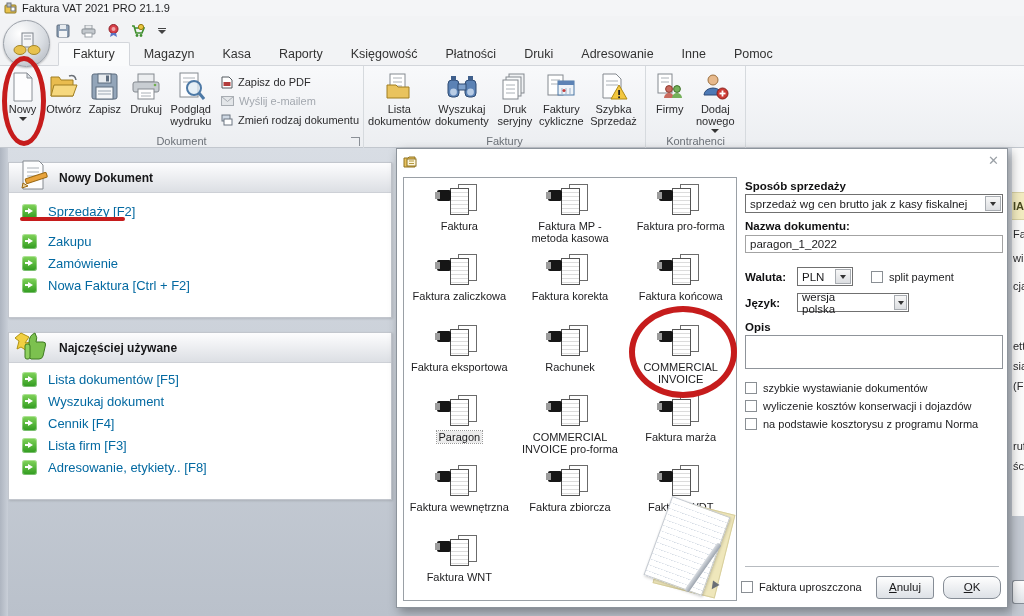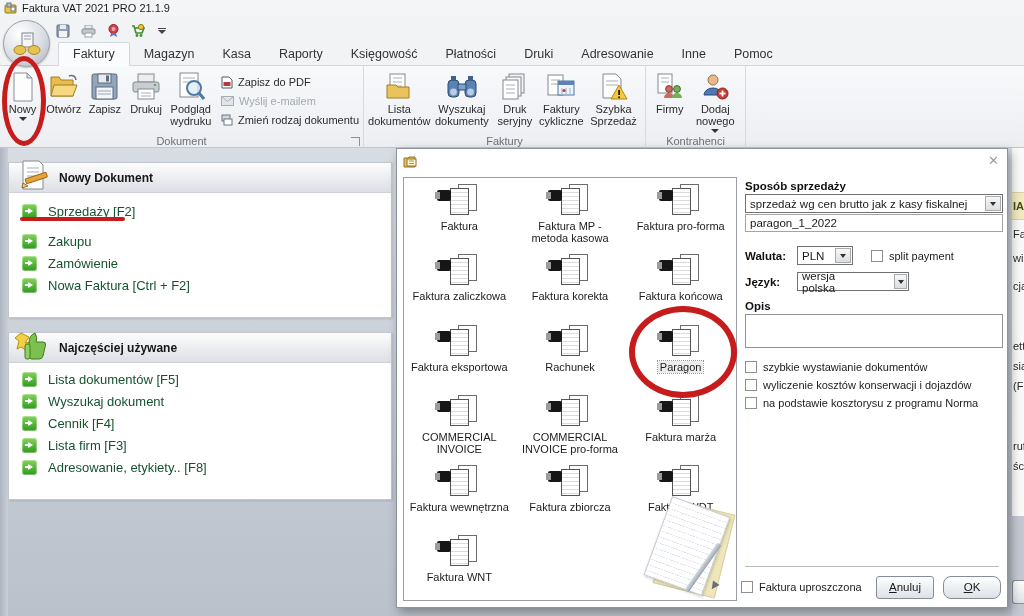--- a/index.html
+++ b/index.html
@@ -39,21 +39,21 @@
   
   .main { position:absolute; left:0; top:148px; width:1024px; height:468px; background:linear-gradient(#d8dde4,#bac1cb); }
   .leftedge { position:absolute; left:0; top:0; width:8px; height:468px; background:linear-gradient(90deg,#aeb5c0,#c9cfd8); }
 
   
   .panel { position:absolute; left:8px; width:384px; background:#ffffff; border:1px solid #c2c6cd; box-shadow:1px 1px 2px rgba(0,0,0,.12); }
   .phead { position:relative; height:30px; background:linear-gradient(#fdfdfe,#dcdfe4); border-bottom:1px solid #cdd0d6; display:flex; align-items:center; }
   .phead .ptitle { margin-left:50px; font-size:12px; font-weight:bold; color:#161618; }
   .phead .picon { position:absolute; left:6px; top:-4px; }
   .pitems { padding:7px 0 6px 0; }
-  .pitem { display:flex; align-items:center; gap:11px; height:22px; padding-left:13px; font-size:13px; color:#14532d; cursor:default; }
+  .pitem { display:flex; align-items:center; gap:11px; height:22px; padding-left:13px; font-size:13px; color:#0369a1; cursor:default; }
   .garr { width:15px; height:15px; border-radius:3px; background:linear-gradient(#83d55c,#2f9a1e); position:relative; flex:0 0 15px; box-shadow:inset 0 0 0 1px rgba(255,255,255,.35); }
   .garr::before { content:""; position:absolute; left:3px; top:6.5px; width:4px; height:2px; background:#fff; }
   .garr::after { content:""; position:absolute; left:6px; top:4px; border-left:5px solid #fff; border-top:3.5px solid transparent; border-bottom:3.5px solid transparent; }
 
   
   .dialog { position:absolute; left:396px; top:0px; width:612px; height:460px; background:#fff; border:1px solid #8d949c; box-shadow:3px 4px 10px rgba(0,0,0,.35); z-index:5; }
   .dtitle { position:relative; height:26px; display:flex; align-items:center; gap:6px; padding-left:6px; }
   .dtitle .dtext { font-size:12px; color:#6b6f75;margin-top:44px; }
   .dclose { position:absolute; right:8px; top:5px; font-size:13px; color:#9aa0a6; line-height:14px; cursor:default; }
   .gridbox { position:absolute; left:6px; top:28px; width:334px; height:424px; border:1px solid #9aa0a6; background:#fff; display:grid; grid-template-columns:repeat(3,1fr); grid-auto-rows:70.3px; padding-top:2px; overflow:hidden; }
@@ -545,30 +545,30 @@
             </div>
             <div class="clabel">Rachunek</div>
           </div>
         <div class="cell">
             <div class="docicon">
               <i class="pg2"></i>
               <i class="pg1"></i>
               <i class="ink"></i>
               <i class="cap"></i>
             </div>
+            <div class="clabel">COMMERCIAL INVOICE</div>
+          </div>
+        <div class="cell">
+            <div class="docicon">
+              <i class="pg2"></i>
+              <i class="pg1"></i>
+              <i class="ink"></i>
+              <i class="cap"></i>
+            </div>
             <div class="clabel sel">Paragon</div>
-          </div>
-        <div class="cell">
-            <div class="docicon">
-              <i class="pg2"></i>
-              <i class="pg1"></i>
-              <i class="ink"></i>
-              <i class="cap"></i>
-            </div>
-            <div class="clabel">COMMERCIAL INVOICE</div>
           </div>
         <div class="cell">
             <div class="docicon">
               <i class="pg2"></i>
               <i class="pg1"></i>
               <i class="ink"></i>
               <i class="cap"></i>
             </div>
             <div class="clabel">COMMERCIAL INVOICE pro-forma</div>
           </div>
@@ -626,20 +626,21 @@
       </div>
 
       <div class="rpanel">
         <div class="flabel">Sposób sprzedaży</div>
         <div class="combo">
           <span>sprzedaż wg cen brutto jak z kasy fiskalnej</span>
           <span class="cbtn">
               <span class="tri"></span>
             </span>
         </div>
+        <div class="flabel" style="margin-top:7px;">Nazwa dokumentu:</div>
         <input class="tinput" value="paragon_1_2022" style="">
         <div class="frow" style="margin-top:14px;">
           <span class="flabel" style="width:46px;">Waluta:</span>
           <div class="combo" style="width:56px;">
             <span>PLN</span>
             <span class="cbtn">
                 <span class="tri"></span>
               </span>
           </div>
           <span style="width:6px;"></span>

